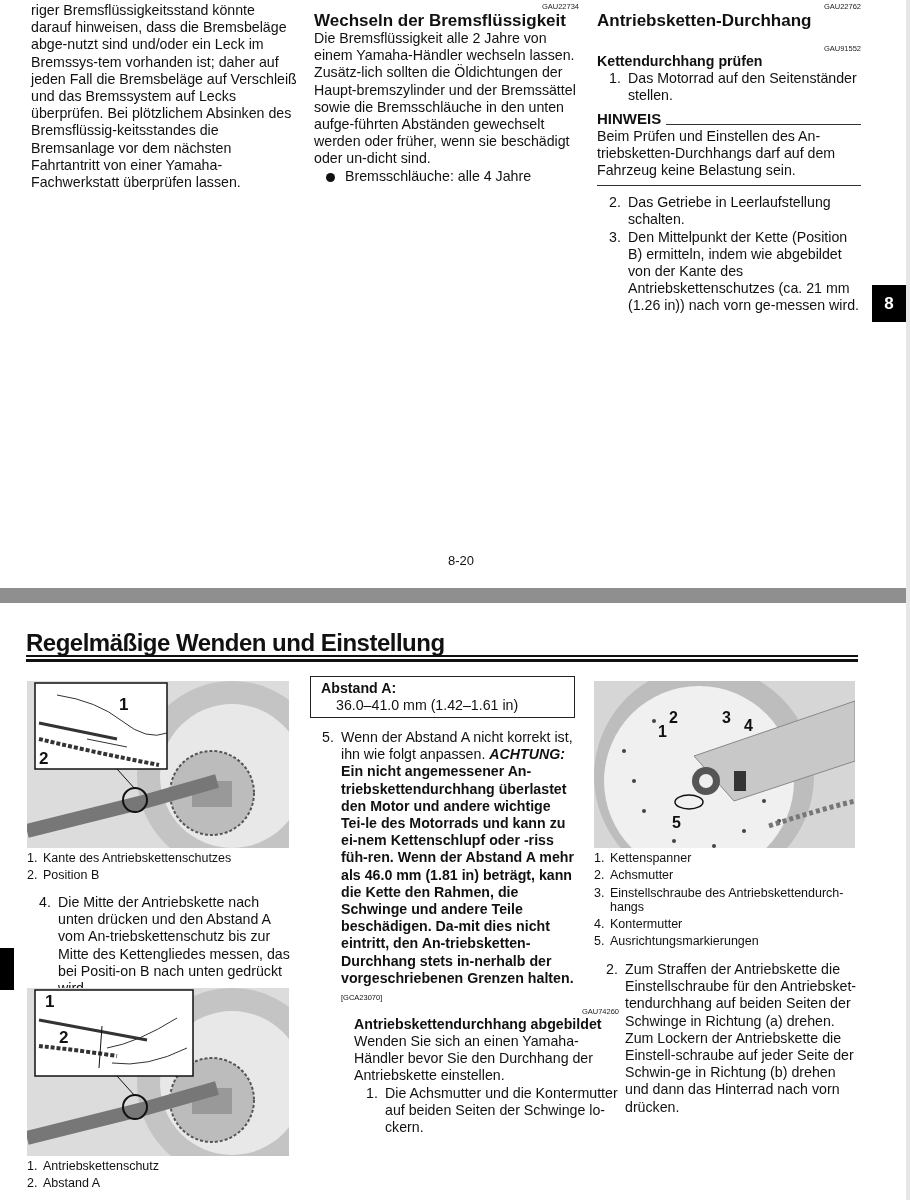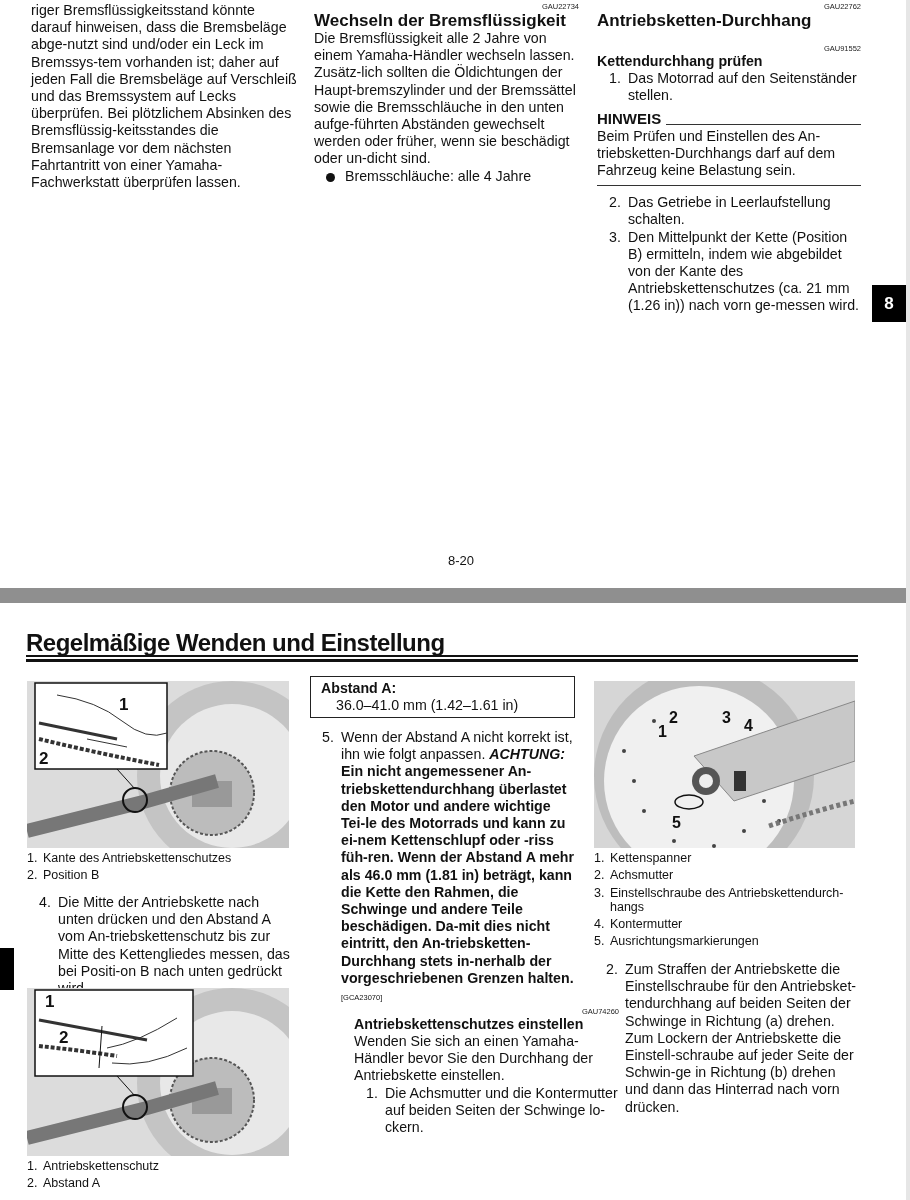--- a/index.html
+++ b/index.html
@@ -151,21 +151,21 @@
   </div>
 
   <div class="col" style="left:310px; top:126px; width:265px;">
     <ol class="ol">
         <li><span class="num">5.</span><span>Wenn der Abstand A nicht korrekt ist, ihn wie folgt anpassen.</span> <b><i>ACHTUNG:</i></b> <b>Ein nicht angemessener An-triebskettendurchhang überlastet den Motor und andere wichtige Tei-le des Motorrads und kann zu ei-nem Kettenschlupf oder -riss füh-ren. Wenn der Abstand A mehr als 46.0 mm (1.81 in) beträgt, kann die Kette den Rahmen, die Schwinge und andere Teile beschädigen. Da-mit dies nicht eintritt, den An-triebsketten-Durchhang stets in-nerhalb der vorgeschriebenen Grenzen halten.</b> <span class="small-code">[GCA23070]</span></li>
       </ol>
   </div>
 
   <div class="col" style="left:310px; top:404px; width:265px;margin-left:44px;">
     <div class="code">GAU74260</div>
-    <div class="h3">Antriebskettenschutzes einstellen</div>
+    <div class="h3">Antriebskettendurchhang abgebildet</div>
     <p>Wenden Sie sich an einen Yamaha-Händler bevor Sie den Durchhang der Antriebskette einstellen.</p>
     <ol class="ol">
       <li><span class="num">1.</span><span>Die Achsmutter und die Kontermutter auf beiden Seiten der Schwinge lo-ckern.</span></li>
     </ol>
   </div>
 
   <div class="fig" style="left:594px; top:78px; width:261px; height:167px;">
     <svg width="261" height="167">
       <rect width="261" height="167" fill="#d6d6d6"></rect>
       <circle cx="110" cy="95" r="110" fill="#bdbdbd"></circle>

